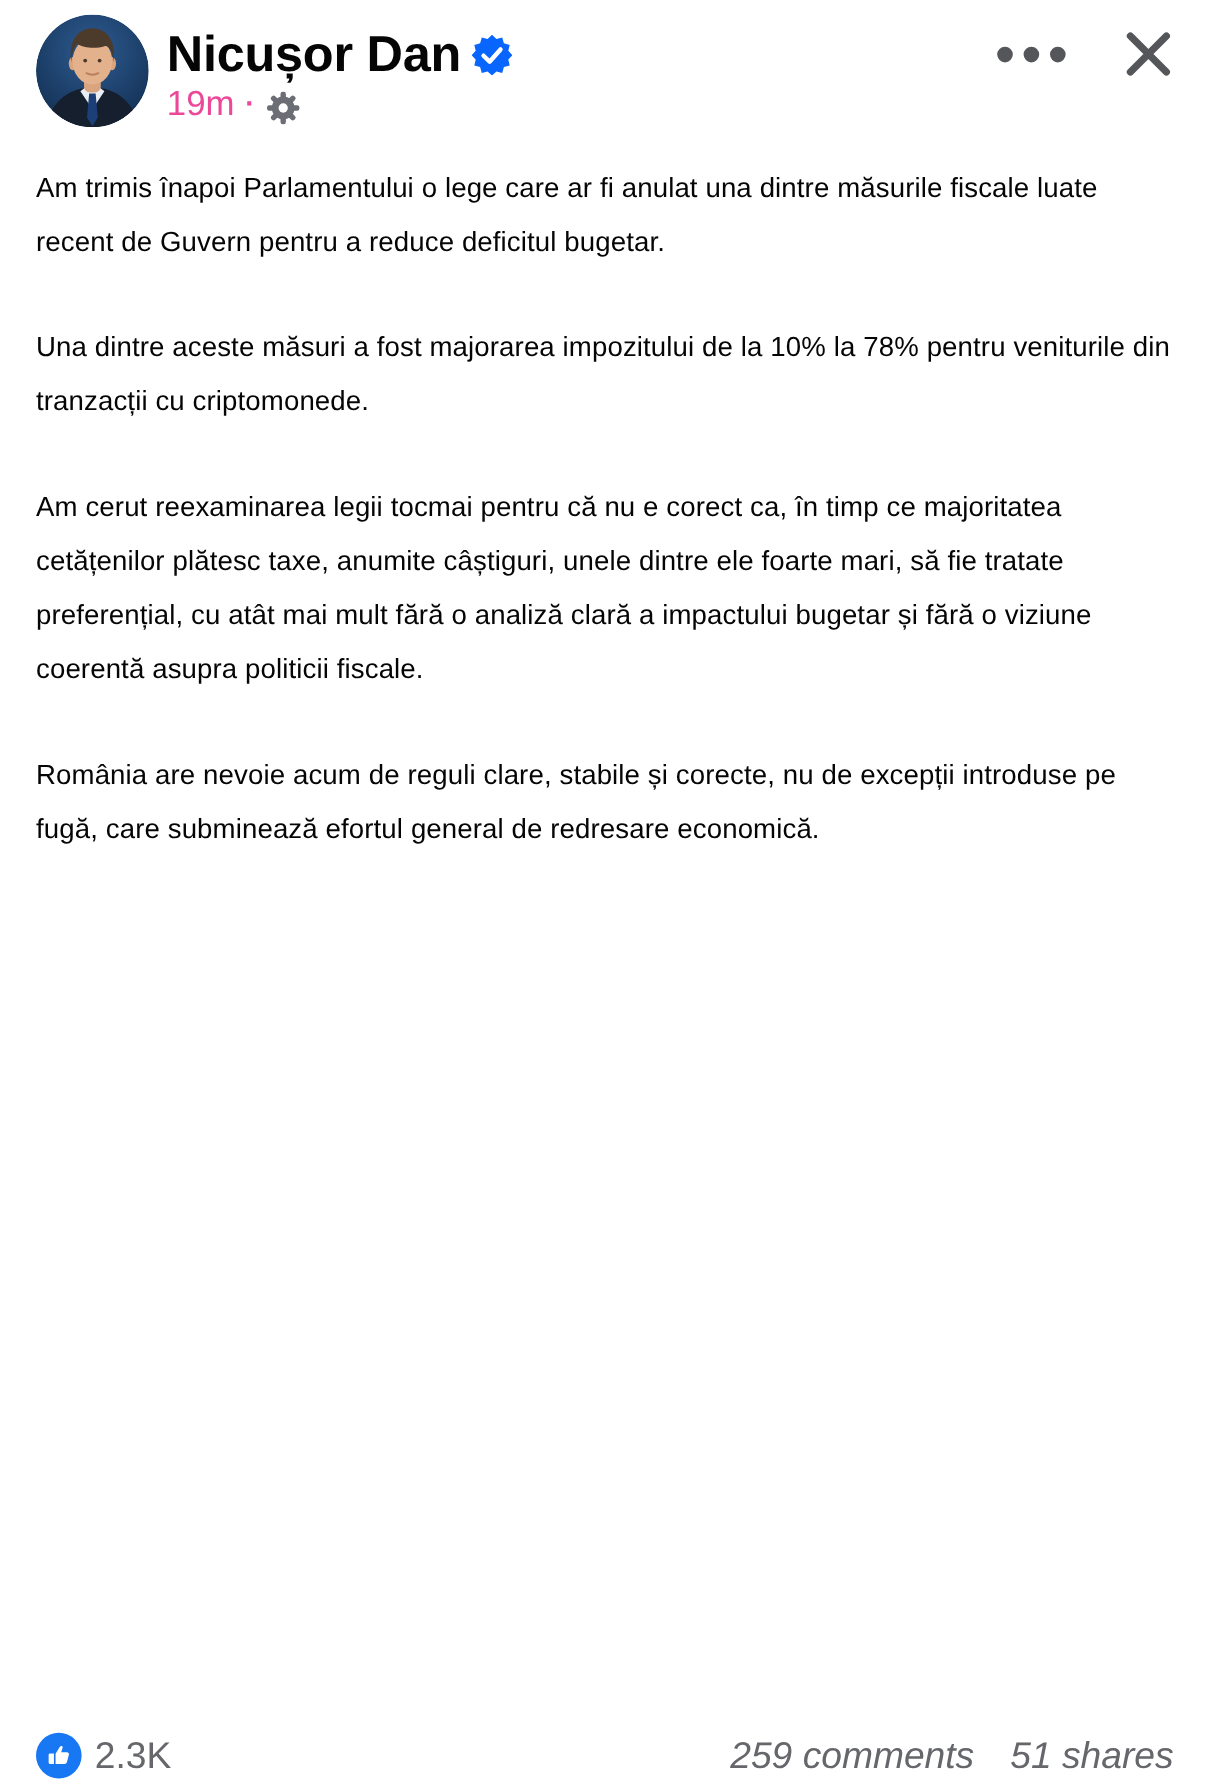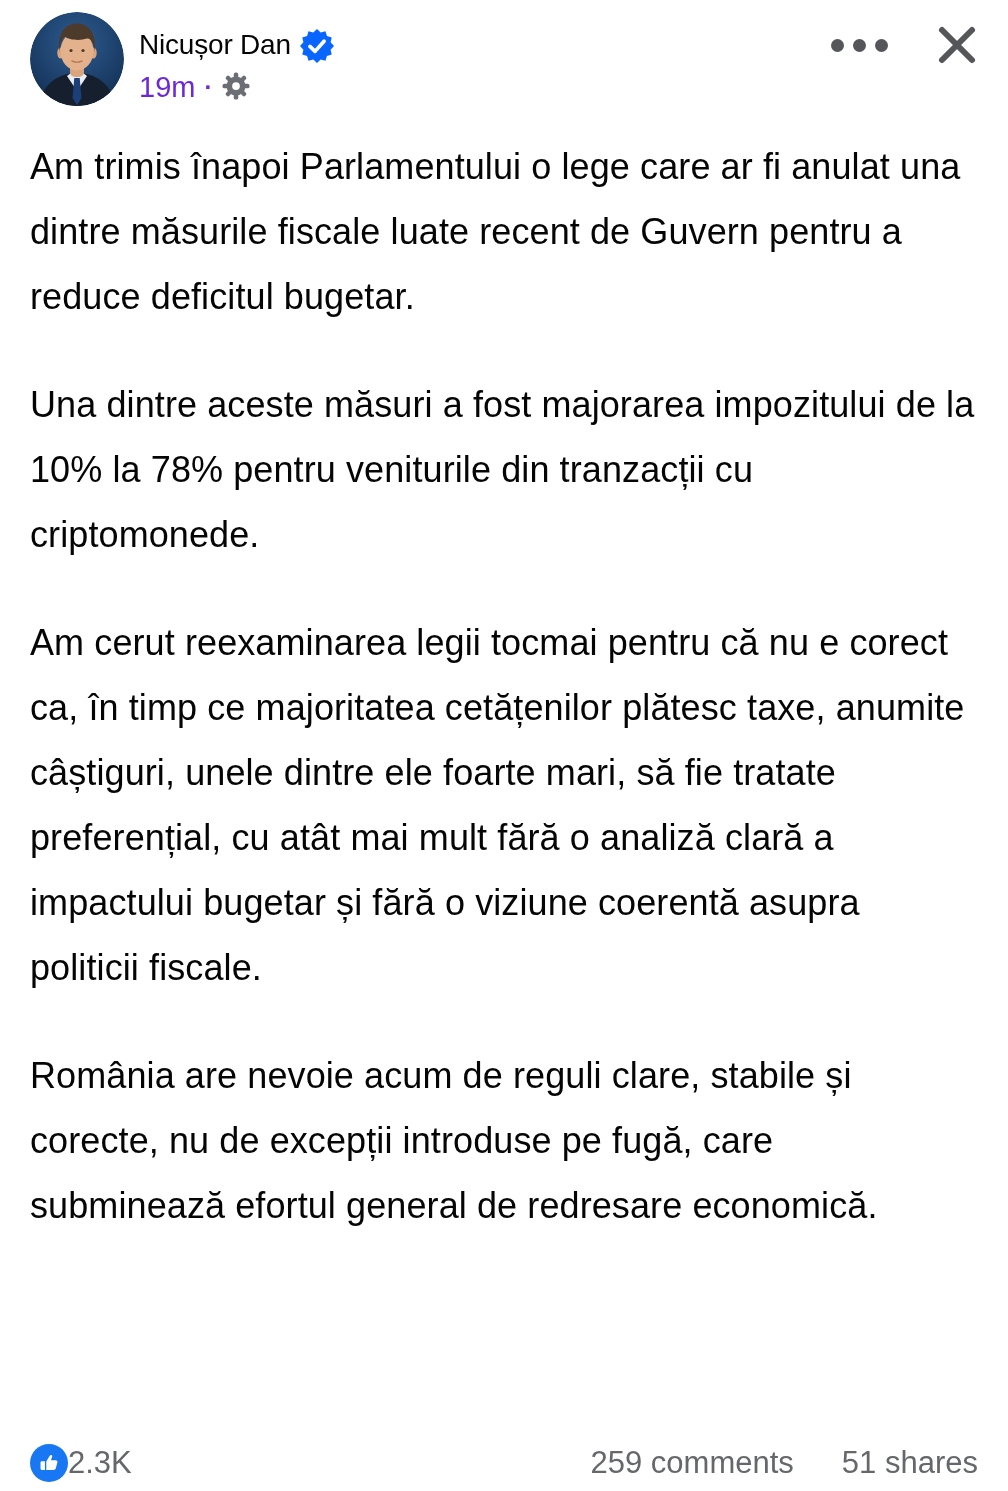--- a/index.html
+++ b/index.html
@@ -20,81 +20,81 @@
   .avatar-wrap {
     width: 94px; height: 94px;
     border-radius: 50%;
     overflow: hidden;
     flex: 0 0 94px;
     cursor: pointer;
   }
   .head-text { margin-left: 15px; margin-top: 13px; }
   .name-row { display: flex; align-items: center; gap: 9px; }
   .name {
-    font-size: 28px;
-    font-weight: 400;
+    font-size: 42px;
+    font-weight: 700;
     color: #050505;
     line-height: 40px;
     letter-spacing: -0.2px;
     cursor: pointer;
   }
   .badge { width: 34px; height: 34px; display: inline-block; margin-top: 2px; }
   .meta-row {
-    display: flex; align-items: flex-start; gap: 9px;
+    display: flex; align-items: flex-end; gap: 9px;
     margin-top: 4px;
-    color: #6d28d9;
+    color: #ec4899;
     font-size: 29px;
     line-height: 36px;
   }
   .meta-sep { font-weight: 700; font-size: 24px; }
   .gear { width: 30px; height: 30px; margin-top: 2px; }
   .header-actions {
     position: absolute;
     top: 16px; right: 22px;
     display: flex; align-items: center; gap: 34px;
   }
   .icon-btn {
     background: none; border: none; cursor: pointer;
     display: flex; align-items: center; justify-content: center;
     padding: 6px;
   }
   .dots { display: flex; gap: 9px; align-items: center; }
   .dot { width: 13px; height: 13px; border-radius: 50%; background: #54565a; }
   .close-x { width: 46px; height: 46px; }
   .post-body { padding: 28px 30px 0 30px; }
   .post-body p {
-    font-size: 36px;
-    line-height: 65px;
+    font-size: 23px;
+    line-height: 45px;
     color: #050505;
     margin: 0 0 43px 0;
     letter-spacing: 0.1px;
   }
   .post-body p:last-child { margin-bottom: 0; }
   .footer {
     position: absolute;
     left: 30px; right: 30px; bottom: 6px;
     display: flex; align-items: center;
     height: 44px;
   }
-  .like-chip { display: flex; align-items: center; cursor: pointer; }
+  .like-chip { display: flex; align-items: center; gap: 11px; cursor: pointer; }
   .like-circle {
     width: 38px; height: 38px;
     border-radius: 50%;
     background: #1877F2;
     display: flex; align-items: center; justify-content: center;
   }
   .like-circle svg { width: 24px; height: 24px; }
   .count-text {
     color: #65676B;
     font-size: 31px;
     line-height: 38px;
   }
   .footer-right {
     margin-left: auto;
-    display: flex; gap: 48px;
+    display: flex; gap: 30px; font-style: italic;
   }
   .footer-right span { cursor: pointer; }
 </style>
 </head>
 <body>
 
 <div class="header">
   <div class="avatar-wrap">
     <svg width="94" height="94" viewBox="0 0 94 94">
       <defs>

